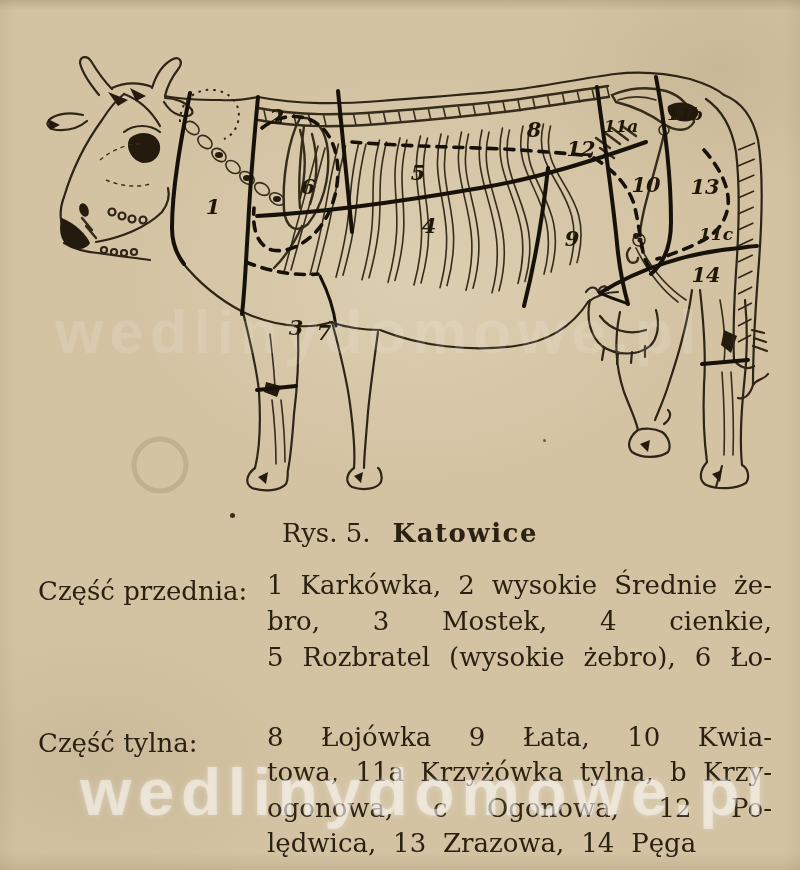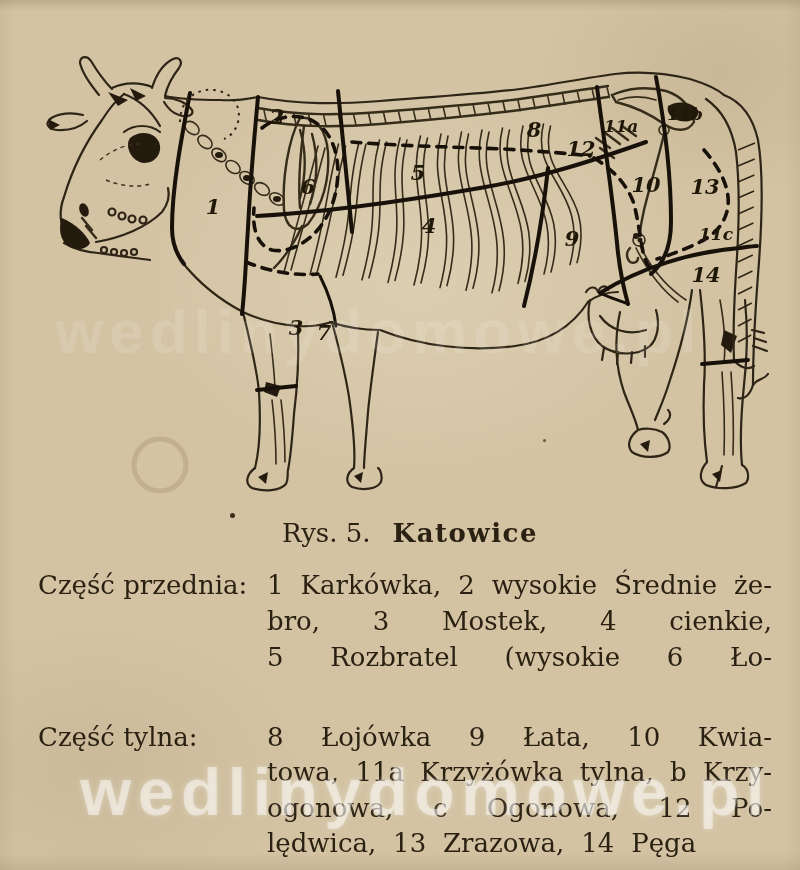--- a/index.html
+++ b/index.html
@@ -28,21 +28,21 @@
   .dark{fill:#241b0e;stroke:none}
   #spine-ticks line{stroke:#362c1a;stroke-width:1.6}
   #tail-ticks line{stroke:#2e2516;stroke-width:1.5}
   .rlabel{font-family:"DejaVu Serif",serif;font-style:italic;font-weight:600;font-size:21px;fill:#1f1708}
   .rlabel.small{font-size:17px}
 
   .caption{position:absolute;top:518px;left:0;right:0;display:flex;justify-content:center;gap:22px;
            transform:translateX(10px);font-size:26px;}
   .caption .title{font-weight:bold;letter-spacing:1.5px}
 
-  .col-label{position:absolute;left:38px;width:225px;font-size:26px;}
+  .col-label{position:absolute;left:38px;width:225px;font-size:26px;margin-top:6px;}
   .col-lines{position:absolute;left:267px;width:505px;font-size:26px;}
   .line{height:36px;white-space:nowrap;}
   .rear .line{height:35.4px;}
   .line.just{display:flex;justify-content:space-between;}
   .line:not(.just){word-spacing:0.33em;}
 
   .wm{position:absolute;font-family:Liberation Sans, sans-serif;font-weight:bold;pointer-events:none;white-space:nowrap;}
   .wm-main{left:80px;top:754px;font-size:66px;letter-spacing:6.5px;color:rgba(255,255,255,0.48);
            text-shadow:0 0 6px rgba(255,255,255,0.30);}
   .wm-faint{left:55px;top:296px;font-size:62px;letter-spacing:6px;color:rgba(255,255,255,0.12);}
@@ -301,20 +301,21 @@
         <span>bro,</span>
         <span>3</span>
         <span>Mostek,</span>
         <span>4</span>
         <span>cienkie,</span>
       </div>
       <div class="line just">
         <span>5</span>
         <span>Rozbratel</span>
         <span>(wysokie</span>
+        <span>żebro),</span>
         <span>6</span>
         <span>Ło-</span>
       </div>
     </div>
 
   <div class="col-label" style="top:722px">Część tylna:</div>
   <div class="col-lines rear" style="top:722px">
       <div class="line just">
         <span>8</span>
         <span>Łojówka</span>

